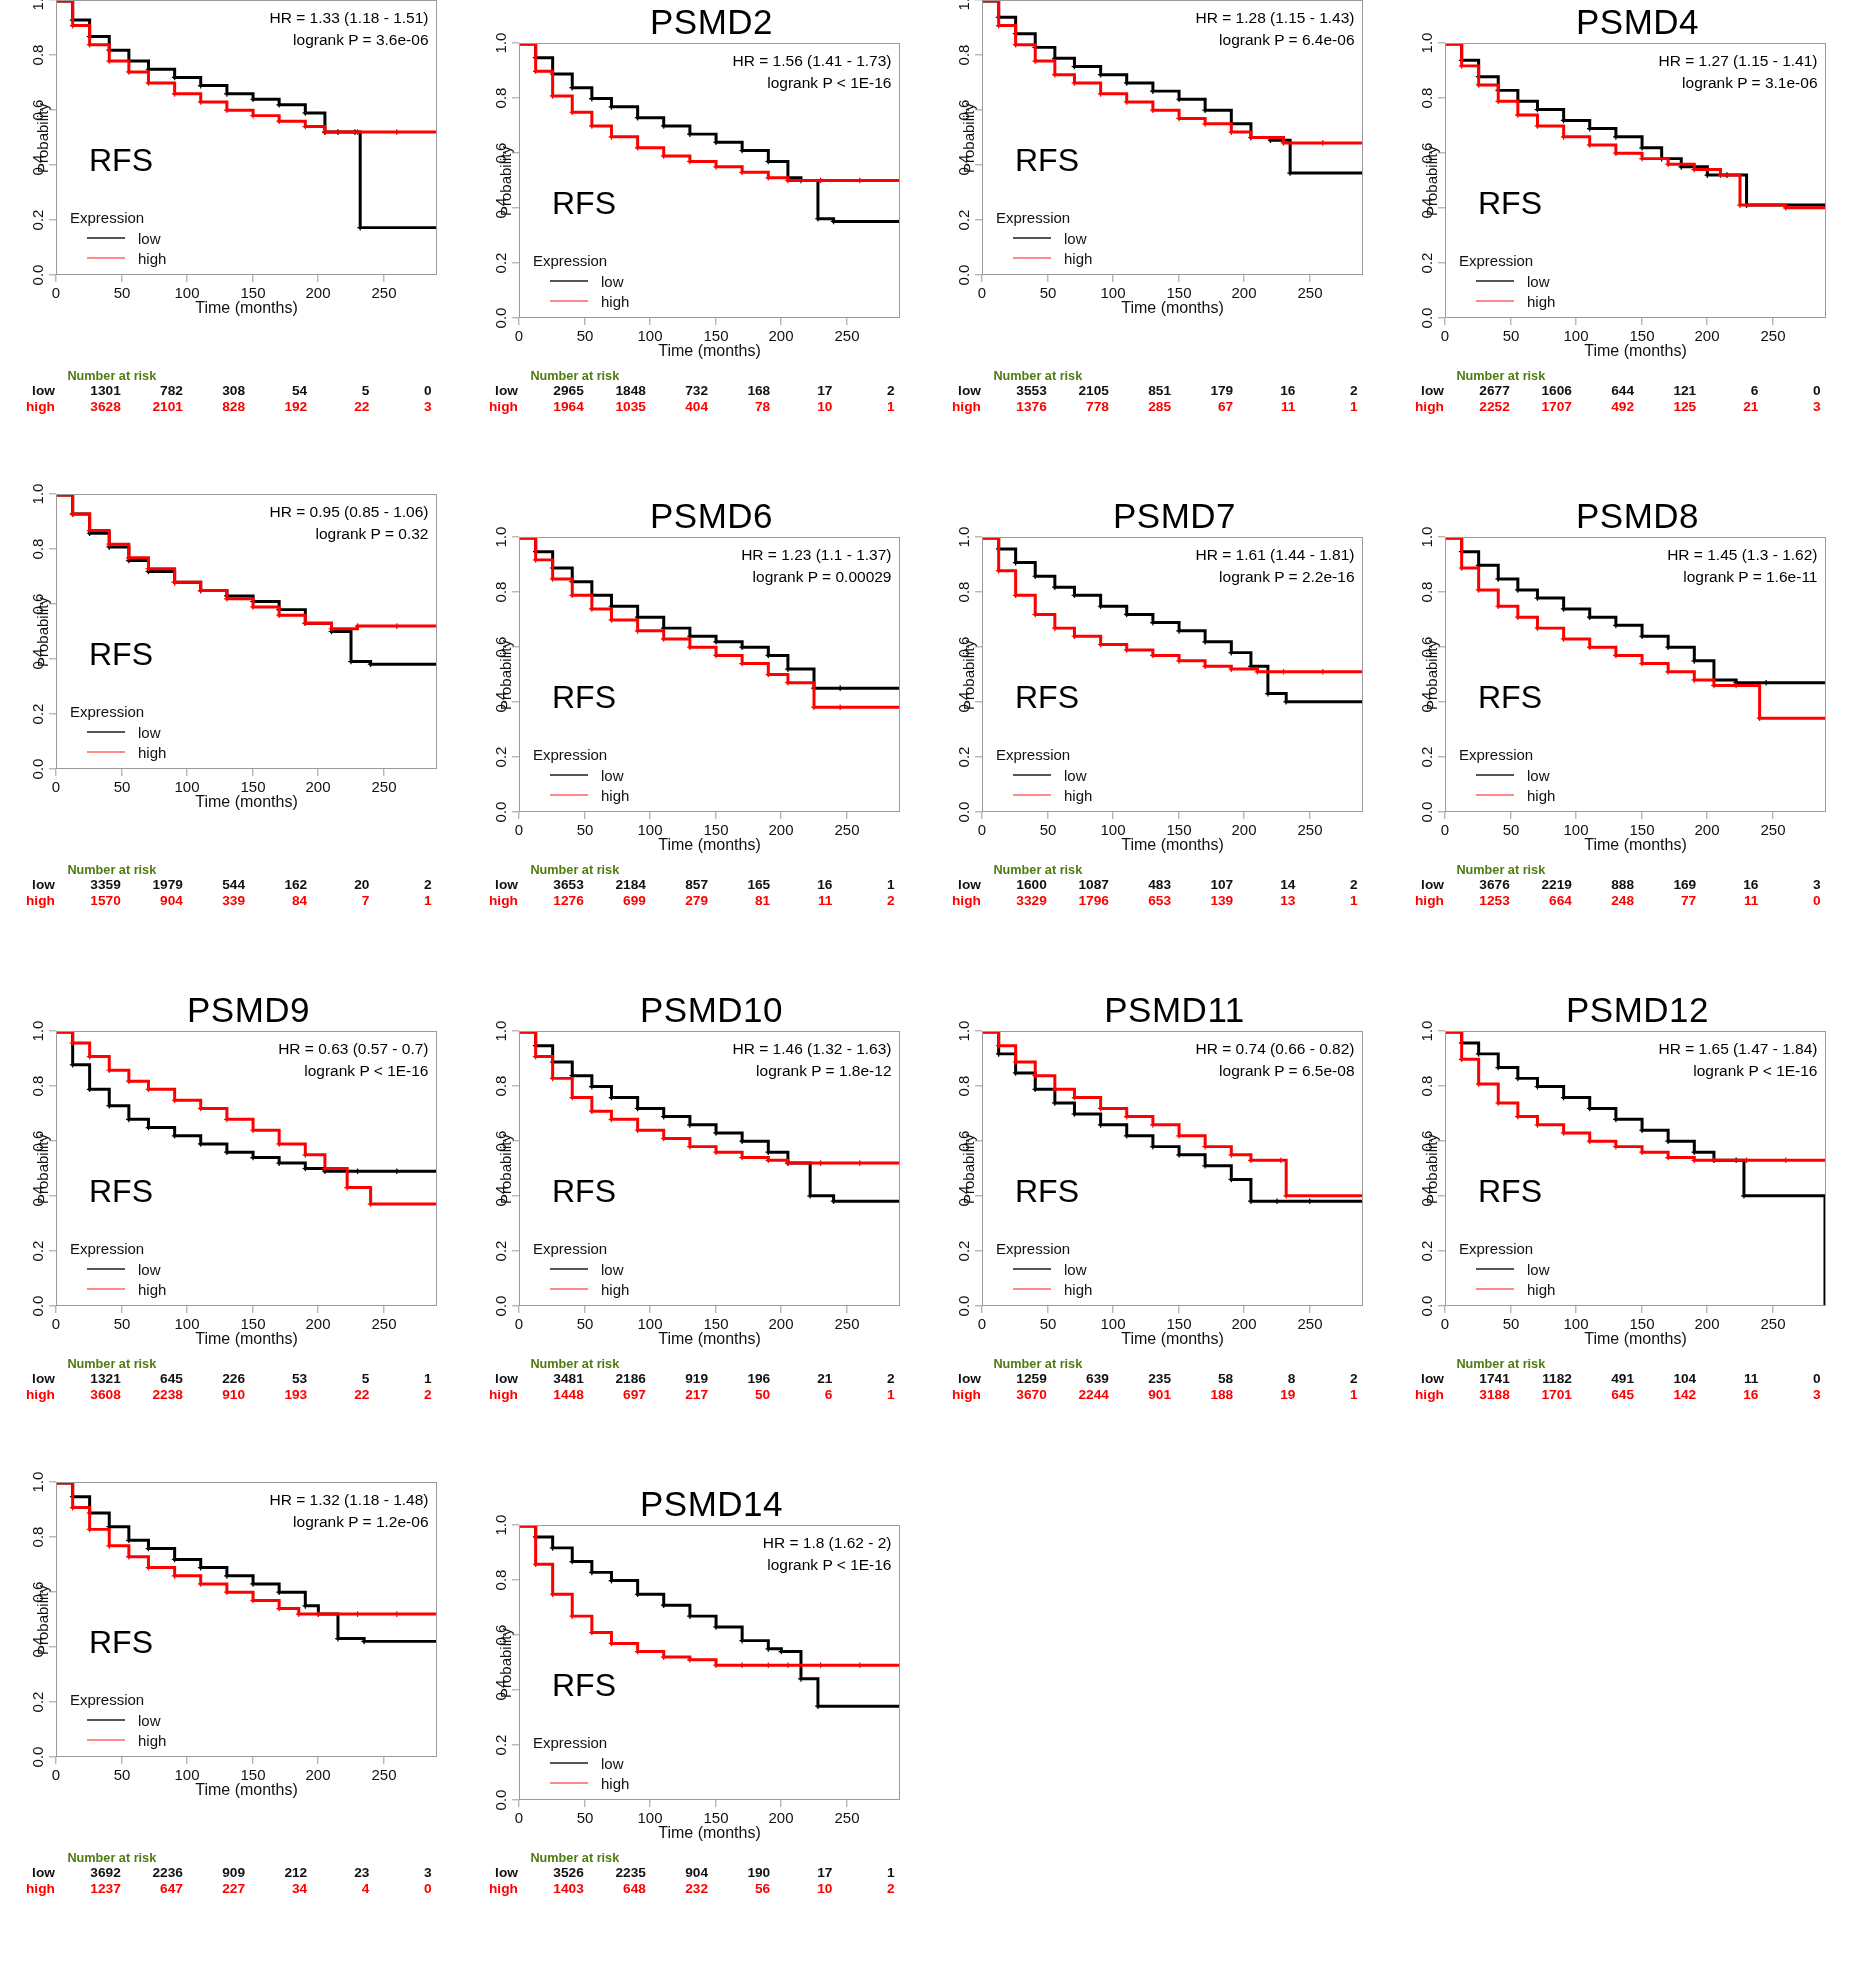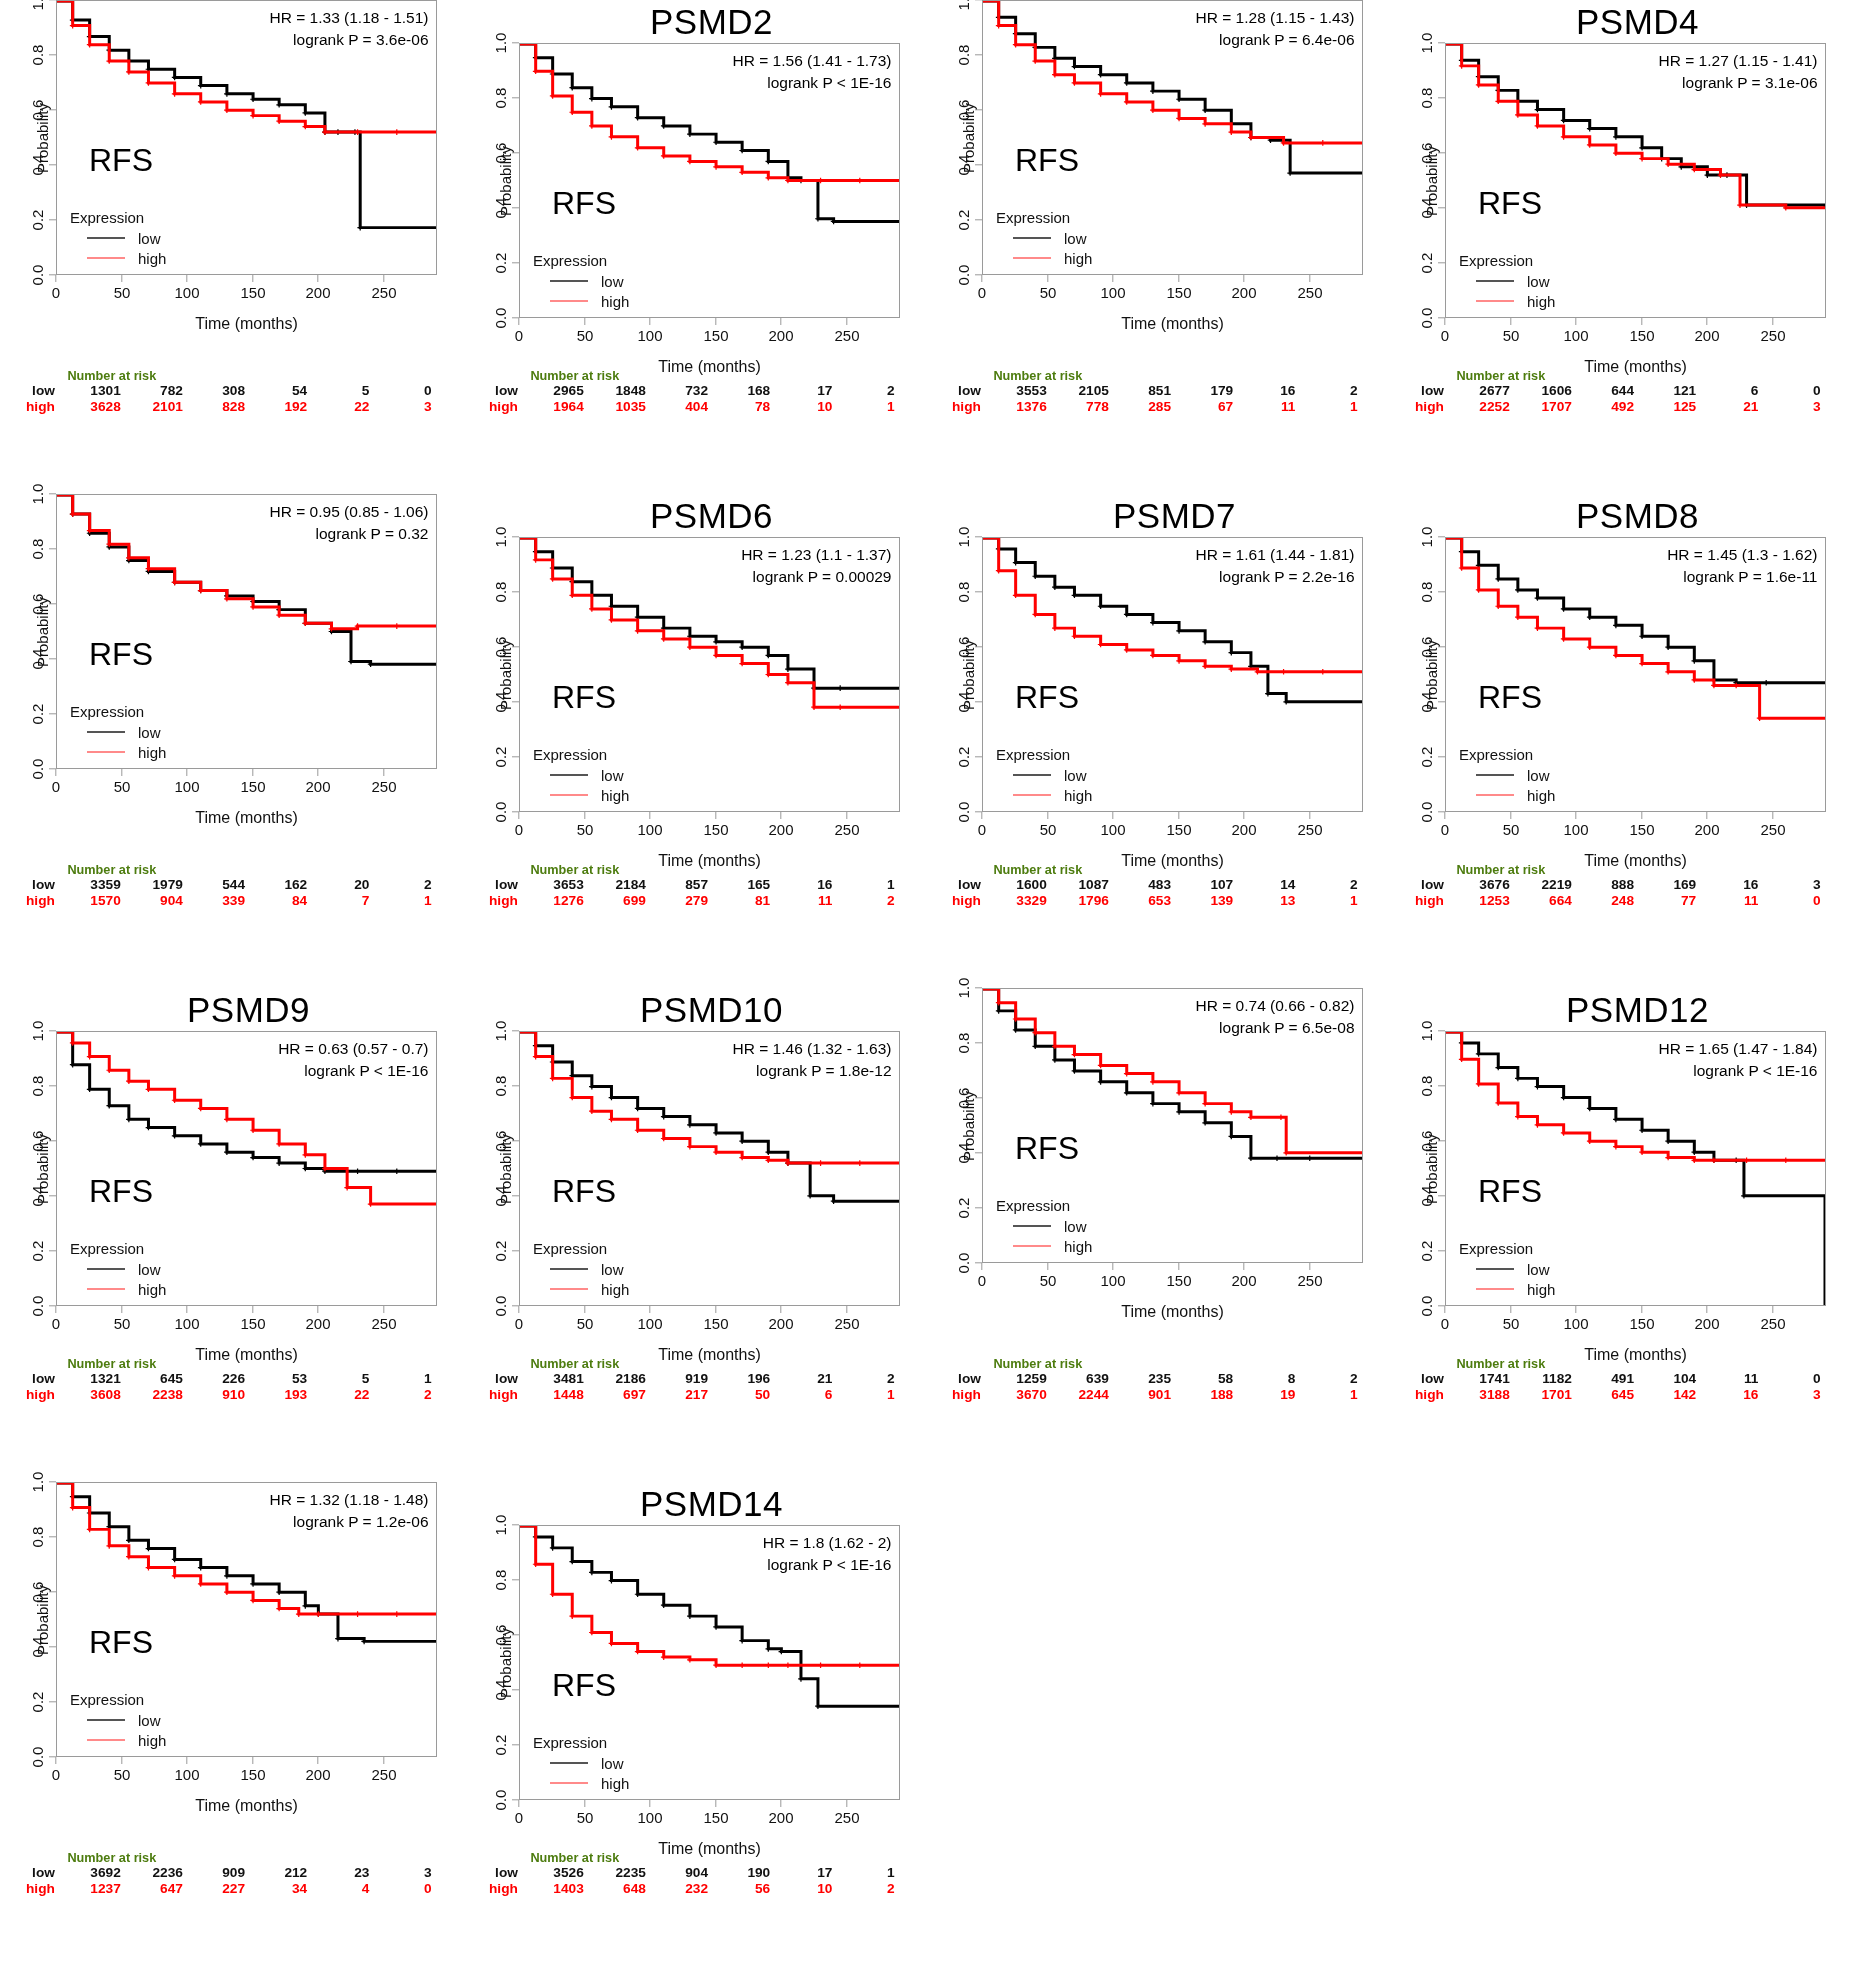--- a/index.html
+++ b/index.html
@@ -96,21 +96,21 @@
     position: absolute;
     top: 100%;
     width: 1.4px;
     height: 6.6px;
     background: #9a9a9a;
     transform: translateX(-50%);
   }
   .xlabel {
     position: absolute;
     top: 100%;
-    margin-top: 40px;
+    margin-top: 24px;
     left: 50%;
     transform: translateX(-50%);
     font-size: 16px;
     color: #111;
     white-space: nowrap;
   }
 
   .stat-box {
     position: absolute;
     right: 7.5px;
@@ -1241,20 +1241,21 @@
                 <td>217</td>
                 <td>50</td>
                 <td>6</td>
                 <td>1</td>
         </tr>
       </tbody>
           </table>
     </div>
   </div>
       <div class="panel">
+    <div class="panel-title">PSMD11</div>
     <div class="plot-wrap">
       <div class="ylabel">Probability</div>
       <div class="ytick" style="top:275px"><span>0.0</span></div>
           <div class="ytickmark" style="top:275px"></div>
           <div class="ytick" style="top:220px"><span>0.2</span></div>
           <div class="ytickmark" style="top:220px"></div>
           <div class="ytick" style="top:165px"><span>0.4</span></div>
           <div class="ytickmark" style="top:165px"></div>
           <div class="ytick" style="top:110px"><span>0.6</span></div>
           <div class="ytickmark" style="top:110px"></div>

